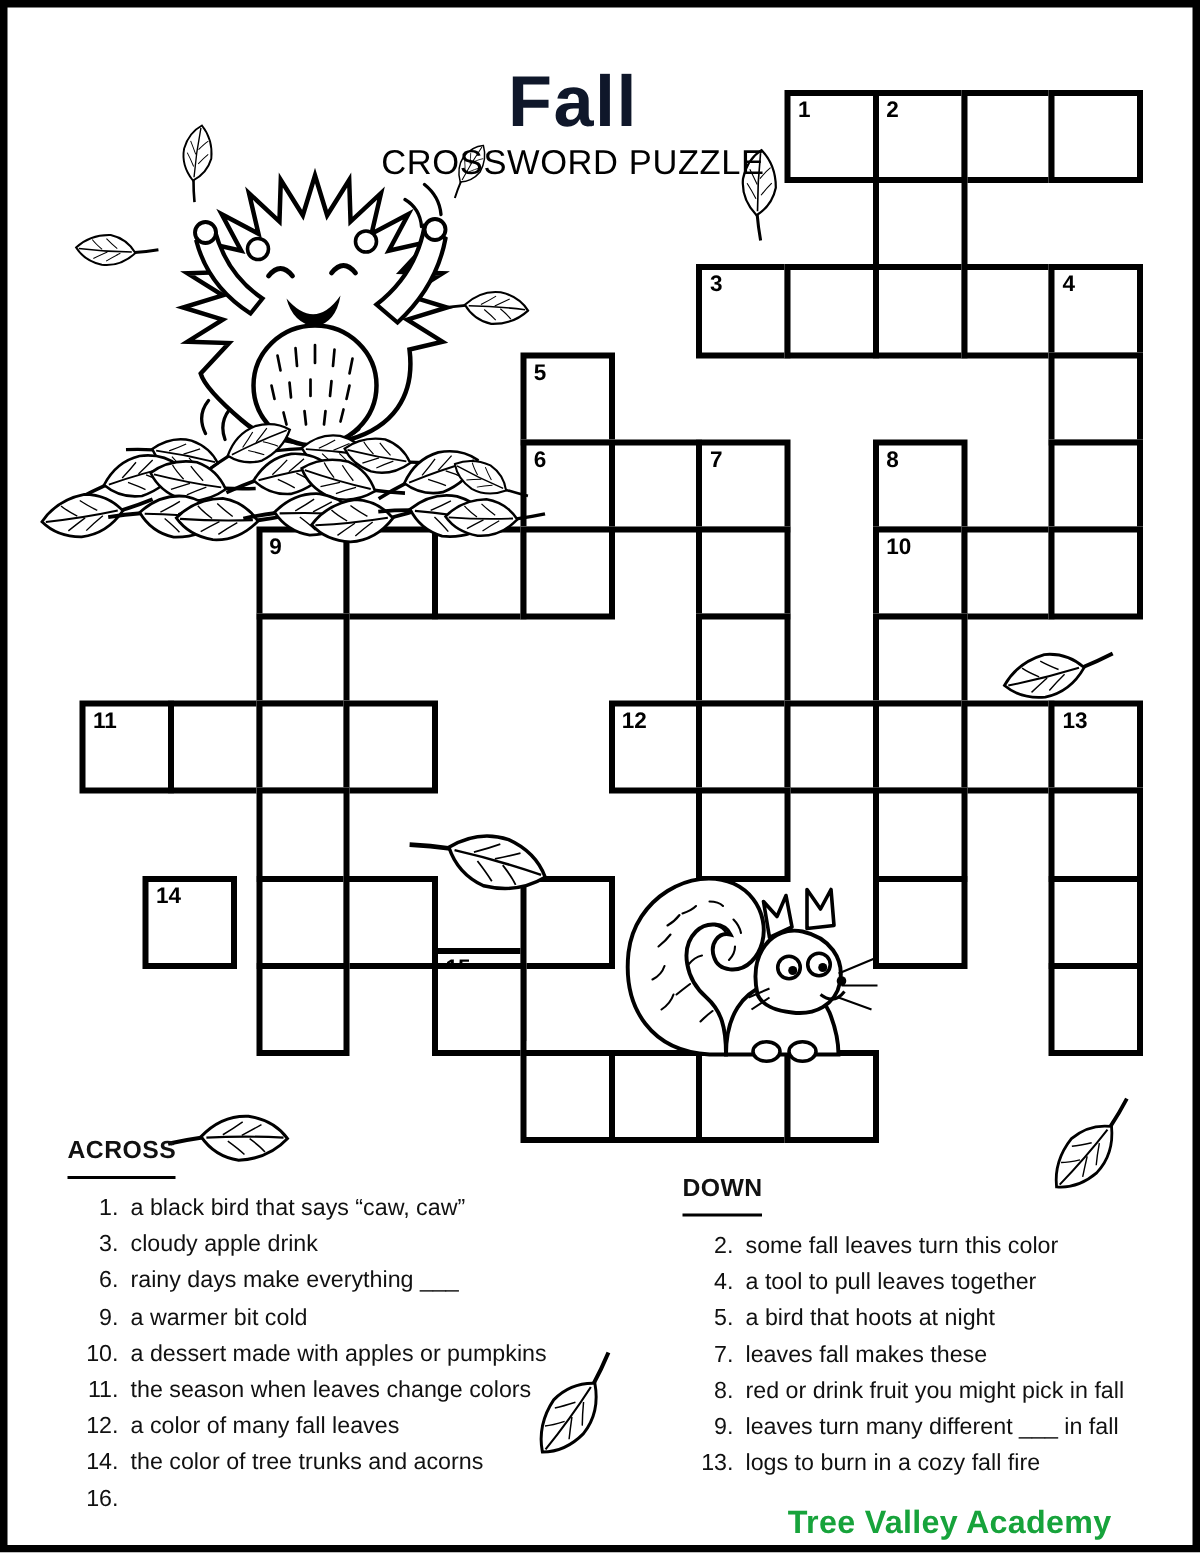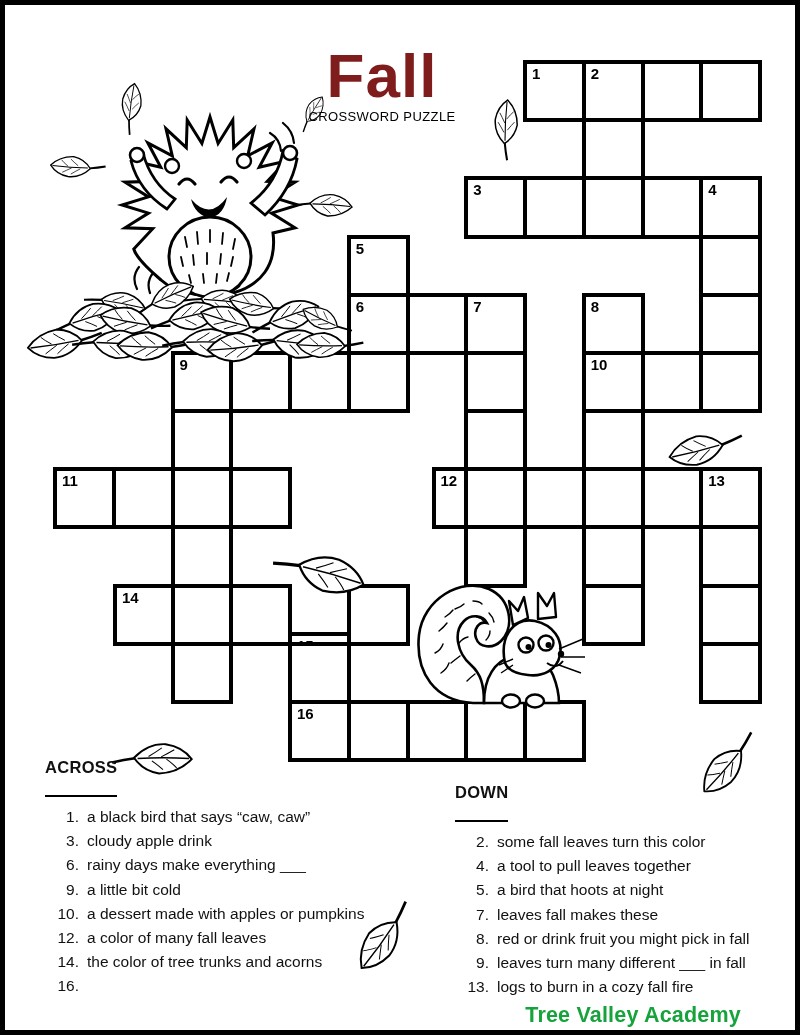--- a/index.html
+++ b/index.html
@@ -1,34 +1,34 @@
 <!DOCTYPE html>
 <html><head>
 <meta charset="utf-8">
 <style>
   html,body{margin:0;padding:0;background:#fff;}
   .page{position:relative;width:800px;height:1035px;box-sizing:border-box;
         border:5px solid #000;background:#fff;overflow:hidden;
         font-family:"Liberation Sans",sans-serif;color:#111;}
   
   .hdr{position:absolute;left:227px;top:40px;width:300px;text-align:center;z-index:4;}
-  .title{font-size:62px;line-height:1;font-weight:bold;letter-spacing:1px;color:#7f1d1d;
+  .title{font-size:48px;line-height:1;font-weight:bold;letter-spacing:1px;color:#0f172a;
          font-family:"Liberation Sans",sans-serif;}
-  .subtitle{margin-top:2px;font-size:13px;letter-spacing:.4px;color:#000;}
+  .subtitle{margin-top:2px;font-size:23px;letter-spacing:.4px;color:#000;}
   
   .grid{position:absolute;left:0;top:0;width:800px;height:780px;z-index:2;}
   .cell{position:absolute;width:62.8px;height:62.2px;box-sizing:border-box;
         border:4px solid #000;background:#fff;}
   .cell b{position:absolute;left:5px;top:1px;font-size:15px;font-weight:bold;color:#000;}
   
   .decor{position:absolute;left:0;top:0;width:800px;height:1035px;z-index:3;pointer-events:none;}
   
   .clues{position:absolute;z-index:4;}
   .clues h2{margin:0;font-size:16.5px;font-weight:bold;letter-spacing:.3px;
-            display:inline-block;border-bottom:2.5px solid #000;padding-bottom:18px;}
+            display:inline-block;border-bottom:2.5px solid #000;padding-bottom:7px;}
   .clues ol{list-style:none;margin:8px 0 0 0;padding:0;font-size:15.5px;}
   .clues li{display:flex;line-height:24.2px;white-space:nowrap;}
   .cnum{width:34px;text-align:right;margin-right:8px;flex:none;}
   .across{left:40px;top:753px;width:400px;}
   .down{left:450px;top:778px;width:330px;}
   
   .brand{position:absolute;top:998px;right:54px;font-size:21.5px;font-weight:bold;
          letter-spacing:.2px;z-index:5;}
   svg .ln{fill:none;stroke:#000;}
 </style>
@@ -90,51 +90,48 @@
       <div class="cell" style="left: 694.25px; top: 345.85px;"></div>
       <div class="cell" style="left: 165.5px; top: 404.02px;"></div>
       <div class="cell" style="left: 459.25px; top: 404.02px;"></div>
       <div class="cell" style="left: 576.75px; top: 404.02px;"></div>
       <div class="cell" style="left: 48px; top: 462.19px;">
         <b>11</b>
       </div>
       <div class="cell" style="left: 106.75px; top: 462.19px;"></div>
       <div class="cell" style="left: 165.5px; top: 462.19px;"></div>
       <div class="cell" style="left: 224.25px; top: 462.19px;"></div>
-      <div class="cell" style="left: 400.5px; top: 462.19px; margin-left: 26px;">
+      <div class="cell" style="left: 400.5px; top: 462.19px;">
         <b>12</b>
       </div>
       <div class="cell" style="left: 459.25px; top: 462.19px;"></div>
       <div class="cell" style="left: 518px; top: 462.19px;"></div>
       <div class="cell" style="left: 576.75px; top: 462.19px;"></div>
       <div class="cell" style="left: 635.5px; top: 462.19px;"></div>
       <div class="cell" style="left: 694.25px; top: 462.19px;">
         <b>13</b>
       </div>
       <div class="cell" style="left: 165.5px; top: 520.36px;"></div>
       <div class="cell" style="left: 459.25px; top: 520.36px;"></div>
       <div class="cell" style="left: 576.75px; top: 520.36px;"></div>
       <div class="cell" style="left: 694.25px; top: 520.36px;"></div>
-      <div class="cell" style="left: 108px; top: 578.53px; text-decoration: underline;">
+      <div class="cell" style="left: 90px; top: 578.53px; text-decoration: underline;">
         <b>14</b>
       </div>
       <div class="cell" style="left: 165.5px; top: 578.53px;"></div>
       <div class="cell" style="left: 224.25px; top: 578.53px;"></div>
       <div class="cell" style="left: 283px; top: 613px; margin-top: 14px;">
         <b>15</b>
       </div>
       <div class="cell" style="left: 341.75px; top: 578.53px;"></div>
       <div class="cell" style="left: 576.75px; top: 578.53px;"></div>
       <div class="cell" style="left: 694.25px; top: 578.53px;"></div>
       <div class="cell" style="left: 165.5px; top: 636.7px;"></div>
       <div class="cell" style="left: 283px; top: 636.7px;"></div>
       <div class="cell" style="left: 694.25px; top: 636.7px;"></div>
-      <div class="cell" style="left: 283px; top: 694.87px;">
-        <b>16</b>
-      </div>
       <div class="cell" style="left: 341.75px; top: 694.87px;"></div>
       <div class="cell" style="left: 400.5px; top: 694.87px;"></div>
       <div class="cell" style="left: 459.25px; top: 694.87px;"></div>
       <div class="cell" style="left: 518px; top: 694.87px;"></div>
     </div>
 
   <svg class="decor" viewBox="0 0 800 1035">
     <defs>
       <g id="leaf">
         <path class="ln" d="M-44,7 Q-31,3 -19,0.5" stroke-width="3"></path>
@@ -239,25 +236,29 @@
         <li>
           <span class="cnum">3.</span>
           <span class="ctext"><span>cloudy apple drink</span></span>
         </li>
         <li>
           <span class="cnum">6.</span>
           <span class="ctext"><span>rainy days make everything ___</span></span>
         </li>
         <li>
           <span class="cnum">9.</span>
-          <span class="ctext"><span>a little bit cold</span></span>
+          <span class="ctext"><span>a warmer bit cold</span></span>
         </li>
         <li>
           <span class="cnum">10.</span>
           <span class="ctext"><span>a dessert made with apples or pumpkins</span></span>
+        </li>
+        <li>
+          <span class="cnum">11.</span>
+          <span class="ctext"><span>the season when leaves change colors</span></span>
         </li>
         <li>
           <span class="cnum">12.</span>
           <span class="ctext"><span>a color of many fall leaves</span></span>
         </li>
         <li>
           <span class="cnum">14.</span>
           <span class="ctext"><span>the color of tree trunks and acorns</span></span>
         </li>
         <li>

